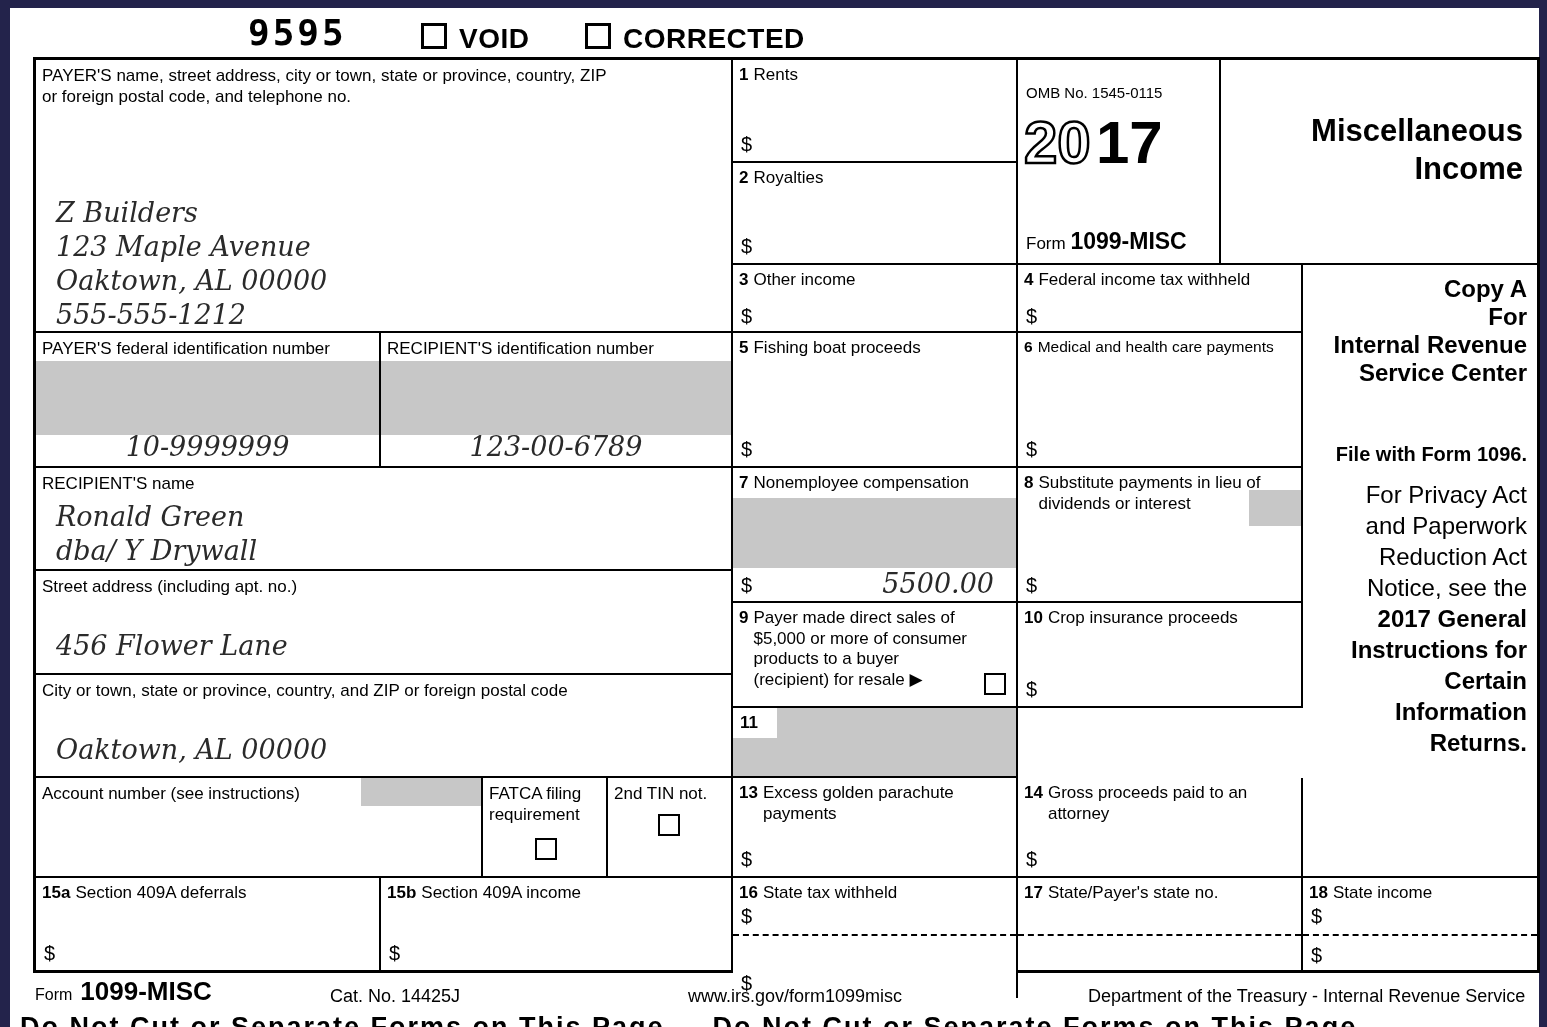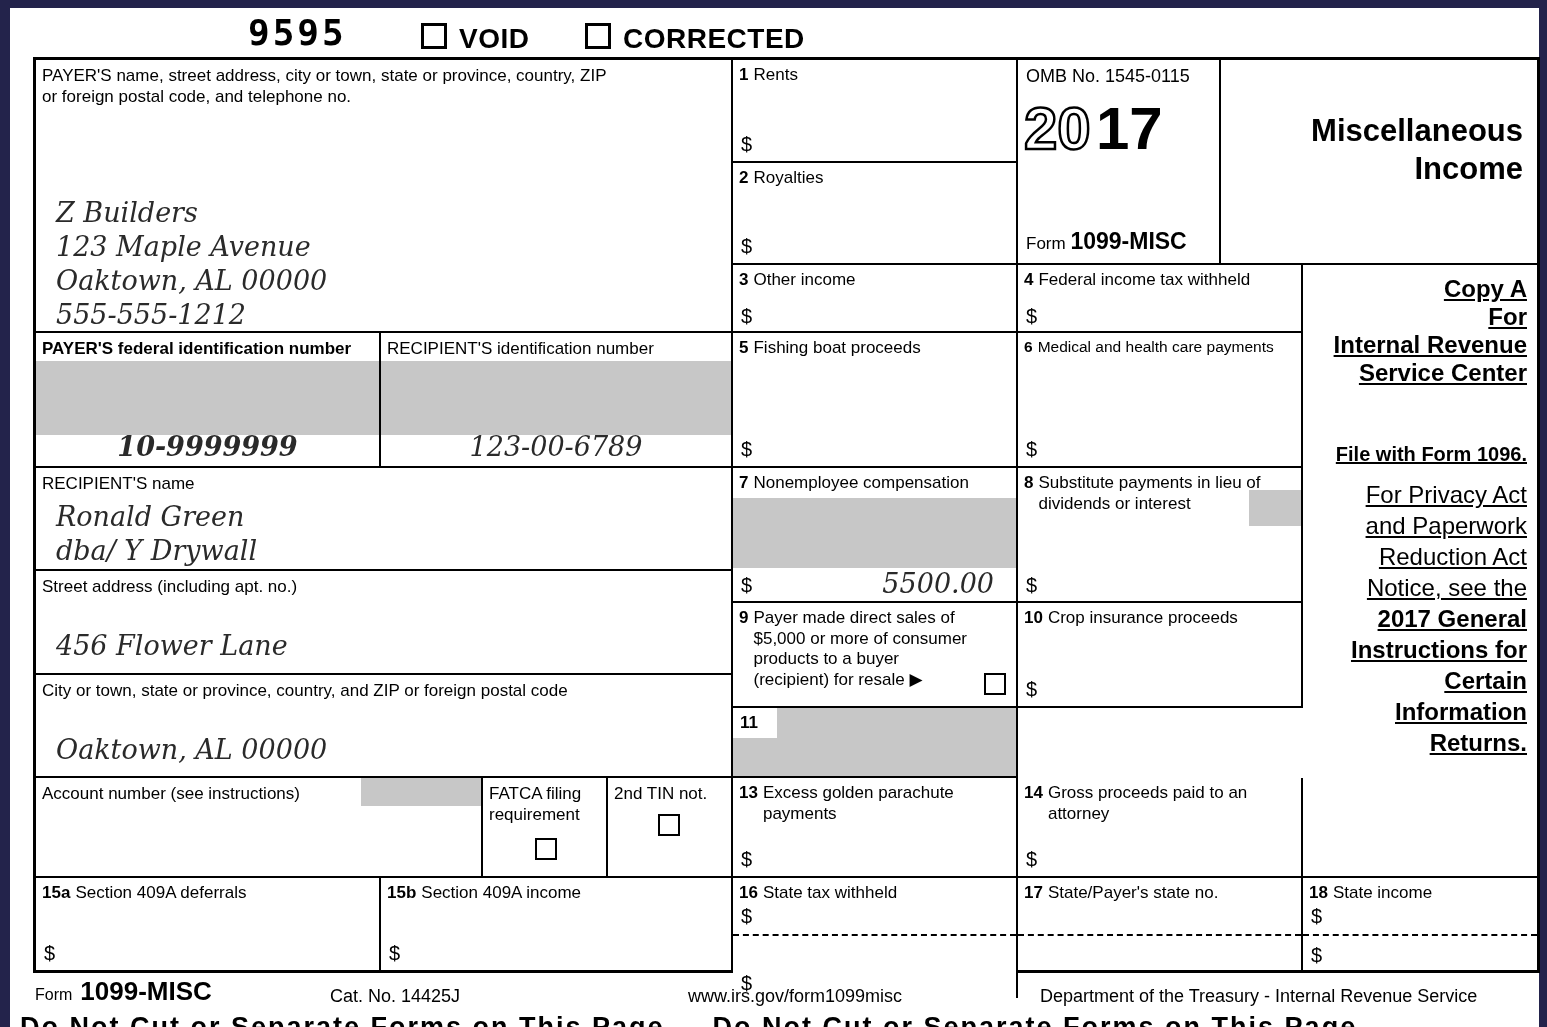--- a/index.html
+++ b/index.html
@@ -18,28 +18,28 @@
   .dollar{position:absolute;left:8px;bottom:5px;font-size:20px;}
   .d-top{position:absolute;left:8px;top:27px;font-size:20px;}
   .d-bot{position:absolute;left:8px;bottom:3px;font-size:20px;}
   .dashline{position:absolute;left:0;right:0;top:56px;border-top:2px dashed #000;}
   .hand{font-family:"DejaVu Serif",serif;font-style:italic;font-size:27px;line-height:34px;color:#2a2a2a;}
   .gray{position:absolute;background:#c7c7c7;}
   .checkbox{position:absolute;width:22px;height:22px;border:3px solid #000;background:#fff;box-sizing:border-box;}
   .numchip{position:absolute;left:0;top:0;width:44px;height:30px;background:#fff;font-weight:bold;font-size:17px;padding:5px 0 0 7px;box-sizing:border-box;}
   .hdr-code{position:absolute;left:248px;top:12px;font-family:"DejaVu Sans Mono",monospace;font-weight:bold;font-size:36px;letter-spacing:3px;}
   .hdr-chk-label{position:absolute;font-weight:bold;font-size:28px;letter-spacing:0.5px;}
-  .omb-num{padding:6px 0 0 8px;font-size:18px;}
+  .omb-num{padding:24px 0 0 8px;font-size:15px;}
   .year{margin:12px 0 0 4px;display:block;}
   .yr-outline{font-family:"Liberation Sans",sans-serif;font-size:60px;font-weight:bold;fill:#ffffff;stroke:#000;stroke-width:2.5px;}
   .yr-bold{font-family:"Liberation Sans",sans-serif;font-size:60px;font-weight:bold;fill:#000;}
   .omb-form{position:absolute;left:8px;bottom:8px;font-size:17px;}
   .omb-form b{font-size:23px;}
   .title-cell{padding:52px 14px 16px 0;text-align:right;font-weight:bold;font-size:31px;line-height:38px;}
-  .copy-cell{padding:10px 10px 0 8px;text-align:right;text-decoration:underline;}
+  .copy-cell{padding:10px 10px 0 8px;text-align:right;}
   .copy-a{font-weight:bold;font-size:24px;line-height:28px;}
   .copy-for{font-weight:bold;font-size:24px;line-height:28px;}
   .copy-center{font-weight:bold;font-size:24px;line-height:28px;}
   .file-with{font-weight:bold;font-size:20px;line-height:26px;margin-top:54px;}
   .privacy{font-size:24px;line-height:31px;margin-top:12px;}
   .privacy-bold{font-weight:bold;font-size:24px;line-height:31px;}
   .footer-form{position:absolute;left:35px;top:976px;display:inline-flex;align-items:baseline;gap:8px;}
   .footer-form .fw{font-size:16px;}
   .footer-form .fn{font-size:26px;font-weight:bold;}
   .footer-txt{position:absolute;top:986px;font-size:18px;}
@@ -124,21 +124,21 @@
 and Paperwork
 Reduction Act
 Notice, see the</div>
       <div class="privacy-bold pre">2017 General
 Instructions for
 Certain
 Information
 Returns.</div>
     </div>
 
-    <div class="cell" style="left:0;top:273px;width:345px;height:135px;font-weight:bold;">
+    <div class="cell" style="left:0;top:273px;width:345px;height:135px;">
       <div class="plain-label">PAYER'S federal identification number</div>
       <div class="gray" style="left:0;right:0;top:28px;height:74px;"></div>
       <div class="hand tinval">10-9999999</div>
     </div>
 
     <div class="cell" style="left:345px;top:273px;width:352px;height:135px;">
       <div class="plain-label">RECIPIENT'S identification number</div>
       <div class="gray" style="left:0;right:0;top:28px;height:74px;"></div>
       <div class="hand tinval">123-00-6789</div>
     </div>
@@ -292,16 +292,16 @@
     </div>
 
   </div>
 
   <div class="footer-form">
     <span class="fw">Form</span>
     <span class="fn">1099-MISC</span>
   </div>
   <div class="footer-txt" style="left:330px;">Cat. No. 14425J</div>
   <div class="footer-txt" style="left:688px;">www.irs.gov/form1099misc</div>
-  <div class="footer-txt" style="left:1040px;">Department of the Treasury - Internal Revenue Service</div>
+  <div class="footer-txt" style="left:1088px;">Department of the Treasury - Internal Revenue Service</div>
 
   <div class="cutstrip">Do Not Cut or Separate Forms on This Page   —   Do Not Cut or Separate Forms on This Page</div>
 </div>
 
 </body></html>

